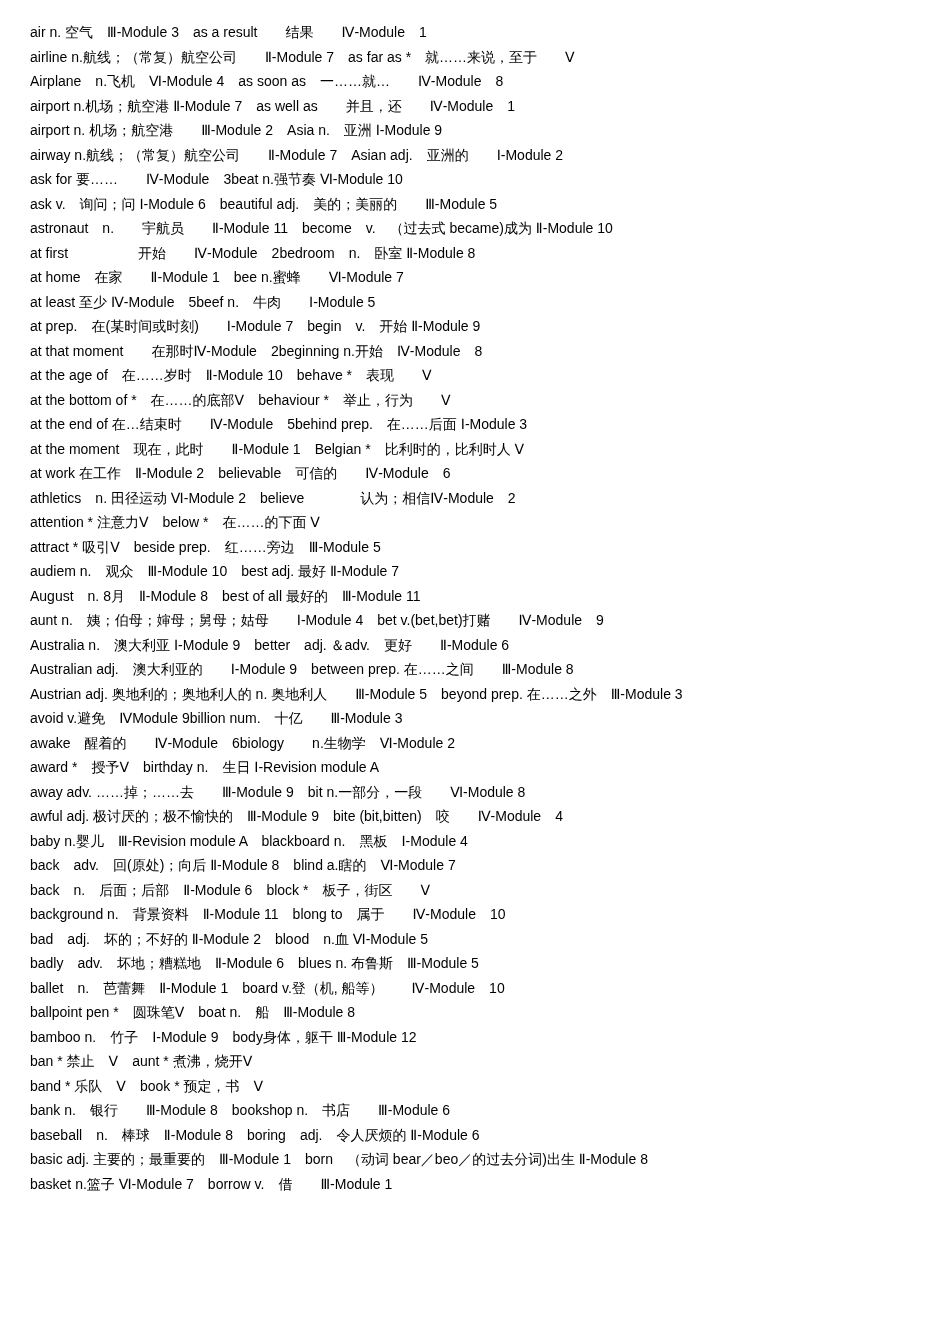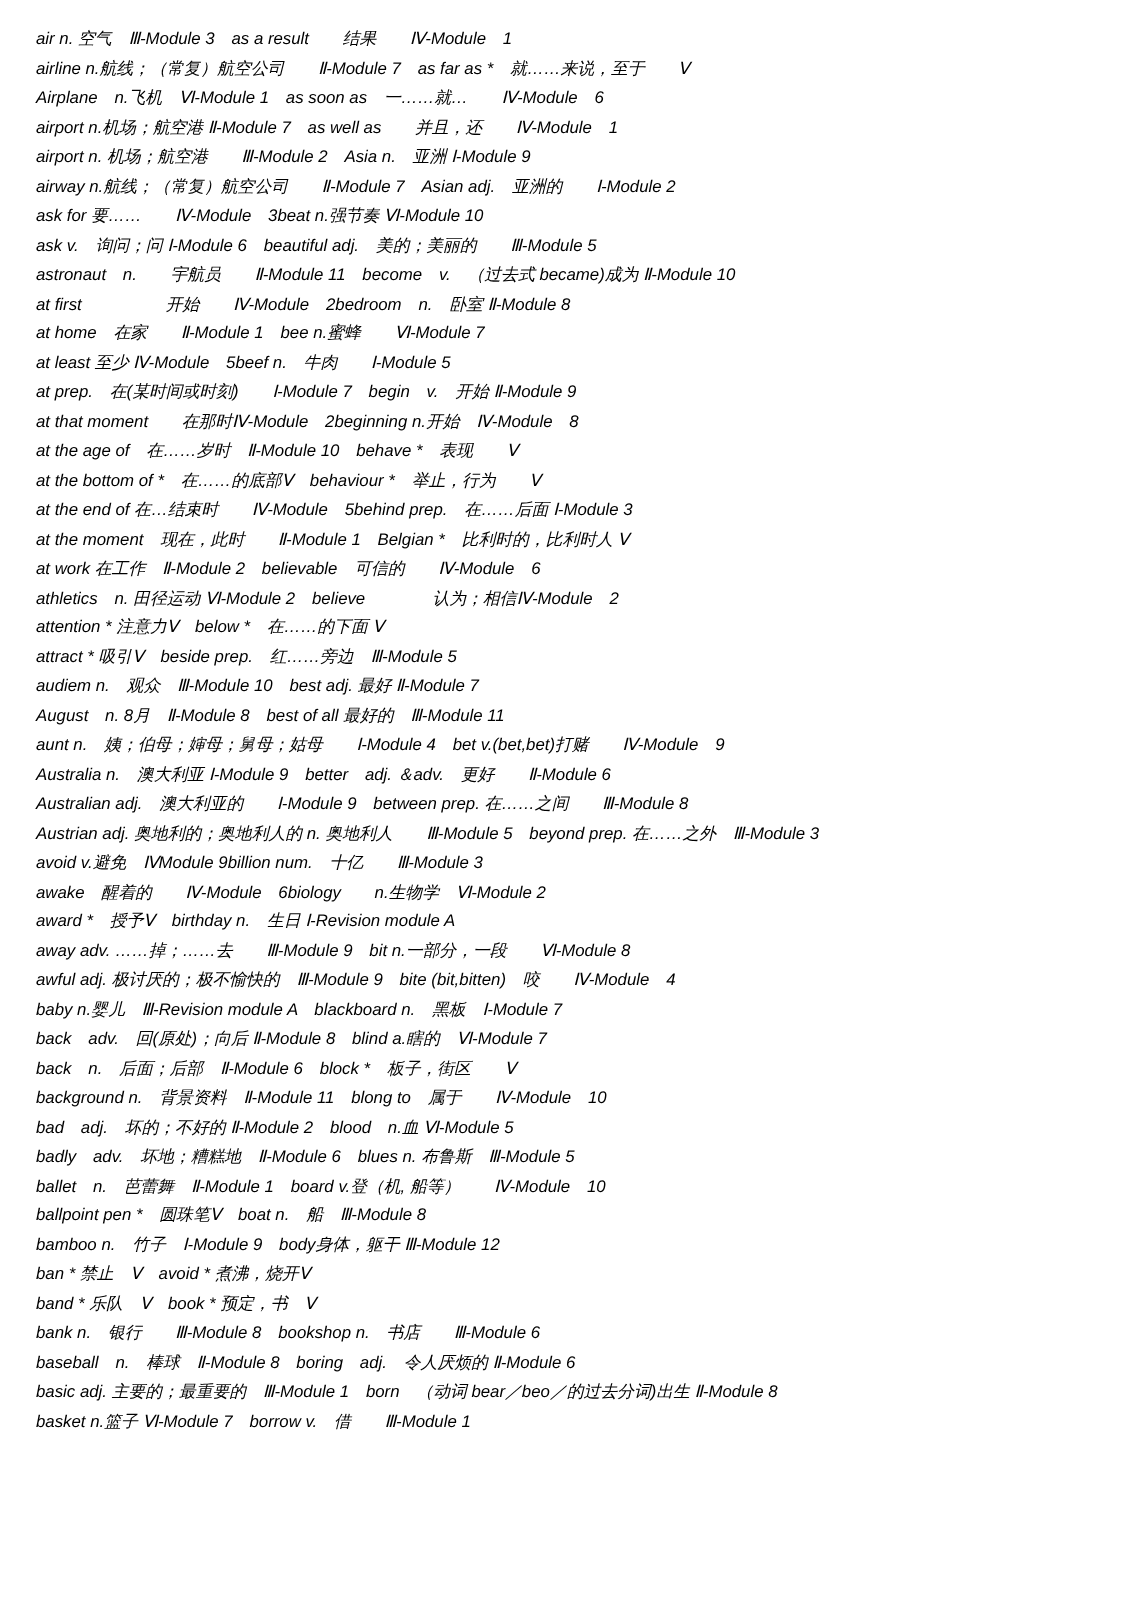--- a/index.html
+++ b/index.html
@@ -1,19 +1,18 @@
 <!DOCTYPE html>
 <html><head>
   <meta charset="utf-8">
   <style>
     * {
       margin: 0;
       padding: 0;
       box-sizing: border-box;
-      font-style: italic;
     }
     body {
       background: #ffffff;
       font-family: SimSun, "宋体", "Times New Roman", serif;
       font-size: 14px;
       color: #000000;
       padding: 20px 30px;
       line-height: 1.7;
     }
     .content {
@@ -29,21 +28,21 @@
       color: #000;
     }
   </style>
 </head>
 <body>
 
 <div class="content">
   <div id="text-lines">
       <p style="font-size: 14px; line-height: 1.75; color: rgb(0, 0, 0); font-family: Arial, &quot;Microsoft YaHei&quot;, SimSun, sans-serif;">air n. 空气　Ⅲ-Module 3　as a result　　结果　　Ⅳ-Module　1</p>
       <p style="font-size: 14px; line-height: 1.75; color: rgb(0, 0, 0); font-family: Arial, &quot;Microsoft YaHei&quot;, SimSun, sans-serif;">airline n.航线；（常复）航空公司　　Ⅱ-Module 7　as far as *　就……来说，至于　　Ⅴ</p>
-      <p style="font-size: 14px; line-height: 1.75; color: rgb(0, 0, 0); font-family: Arial, &quot;Microsoft YaHei&quot;, SimSun, sans-serif;">Airplane　n.飞机　Ⅵ-Module 1　as soon as　一……就…　　Ⅳ-Module　6</p>
+      <p style="font-size: 14px; line-height: 1.75; color: rgb(0, 0, 0); font-family: Arial, &quot;Microsoft YaHei&quot;, SimSun, sans-serif;">Airplane　n.飞机　Ⅵ-Module 4　as soon as　一……就…　　Ⅳ-Module　8</p>
       <p style="font-size: 14px; line-height: 1.75; color: rgb(0, 0, 0); font-family: Arial, &quot;Microsoft YaHei&quot;, SimSun, sans-serif;">airport n.机场；航空港 Ⅱ-Module 7　as well as　　并且，还　　Ⅳ-Module　1</p>
       <p style="font-size: 14px; line-height: 1.75; color: rgb(0, 0, 0); font-family: Arial, &quot;Microsoft YaHei&quot;, SimSun, sans-serif;">airport n. 机场；航空港　　Ⅲ-Module 2　Asia n.　亚洲 Ⅰ-Module 9</p>
       <p style="font-size: 14px; line-height: 1.75; color: rgb(0, 0, 0); font-family: Arial, &quot;Microsoft YaHei&quot;, SimSun, sans-serif;">airway n.航线；（常复）航空公司　　Ⅱ-Module 7　Asian adj.　亚洲的　　Ⅰ-Module 2</p>
       <p style="font-size: 14px; line-height: 1.75; color: rgb(0, 0, 0); font-family: Arial, &quot;Microsoft YaHei&quot;, SimSun, sans-serif;">ask for 要……　　Ⅳ-Module　3beat n.强节奏 Ⅵ-Module 10</p>
       <p style="font-size: 14px; line-height: 1.75; color: rgb(0, 0, 0); font-family: Arial, &quot;Microsoft YaHei&quot;, SimSun, sans-serif;">ask v.　询问；问 Ⅰ-Module 6　beautiful adj.　美的；美丽的　　Ⅲ-Module 5</p>
       <p style="font-size: 14px; line-height: 1.75; color: rgb(0, 0, 0); font-family: Arial, &quot;Microsoft YaHei&quot;, SimSun, sans-serif;">astronaut　n.　　宇航员　　Ⅱ-Module 11　become　v.　（过去式 became)成为 Ⅱ-Module 10</p>
       <p style="font-size: 14px; line-height: 1.75; color: rgb(0, 0, 0); font-family: Arial, &quot;Microsoft YaHei&quot;, SimSun, sans-serif;">at first　　　　　开始　　Ⅳ-Module　2bedroom　n.　卧室 Ⅱ-Module 8</p>
       <p style="font-size: 14px; line-height: 1.75; color: rgb(0, 0, 0); font-family: Arial, &quot;Microsoft YaHei&quot;, SimSun, sans-serif;">at home　在家　　Ⅱ-Module 1　bee n.蜜蜂　　Ⅵ-Module 7</p>
       <p style="font-size: 14px; line-height: 1.75; color: rgb(0, 0, 0); font-family: Arial, &quot;Microsoft YaHei&quot;, SimSun, sans-serif;">at least 至少 Ⅳ-Module　5beef n.　牛肉　　Ⅰ-Module 5</p>
       <p style="font-size: 14px; line-height: 1.75; color: rgb(0, 0, 0); font-family: Arial, &quot;Microsoft YaHei&quot;, SimSun, sans-serif;">at prep.　在(某时间或时刻)　　Ⅰ-Module 7　begin　v.　开始 Ⅱ-Module 9</p>
@@ -60,29 +59,29 @@
       <p style="font-size: 14px; line-height: 1.75; color: rgb(0, 0, 0); font-family: Arial, &quot;Microsoft YaHei&quot;, SimSun, sans-serif;">August　n. 8月　Ⅱ-Module 8　best of all 最好的　Ⅲ-Module 11</p>
       <p style="font-size: 14px; line-height: 1.75; color: rgb(0, 0, 0); font-family: Arial, &quot;Microsoft YaHei&quot;, SimSun, sans-serif;">aunt n.　姨；伯母；婶母；舅母；姑母　　Ⅰ-Module 4　bet v.(bet,bet)打赌　　Ⅳ-Module　9</p>
       <p style="font-size: 14px; line-height: 1.75; color: rgb(0, 0, 0); font-family: Arial, &quot;Microsoft YaHei&quot;, SimSun, sans-serif;">Australia n.　澳大利亚 Ⅰ-Module 9　better　adj. ＆adv.　更好　　Ⅱ-Module 6</p>
       <p style="font-size: 14px; line-height: 1.75; color: rgb(0, 0, 0); font-family: Arial, &quot;Microsoft YaHei&quot;, SimSun, sans-serif;">Australian adj.　澳大利亚的　　Ⅰ-Module 9　between prep. 在……之间　　Ⅲ-Module 8</p>
       <p style="font-size: 14px; line-height: 1.75; color: rgb(0, 0, 0); font-family: Arial, &quot;Microsoft YaHei&quot;, SimSun, sans-serif;">Austrian adj. 奥地利的；奥地利人的 n. 奥地利人　　Ⅲ-Module 5　beyond prep. 在……之外　Ⅲ-Module 3</p>
       <p style="font-size: 14px; line-height: 1.75; color: rgb(0, 0, 0); font-family: Arial, &quot;Microsoft YaHei&quot;, SimSun, sans-serif;">avoid v.避免　ⅣModule 9billion num.　十亿　　Ⅲ-Module 3</p>
       <p style="font-size: 14px; line-height: 1.75; color: rgb(0, 0, 0); font-family: Arial, &quot;Microsoft YaHei&quot;, SimSun, sans-serif;">awake　醒着的　　Ⅳ-Module　6biology　　n.生物学　Ⅵ-Module 2</p>
       <p style="font-size: 14px; line-height: 1.75; color: rgb(0, 0, 0); font-family: Arial, &quot;Microsoft YaHei&quot;, SimSun, sans-serif;">award *　授予Ⅴ　birthday n.　生日 Ⅰ-Revision module A</p>
       <p style="font-size: 14px; line-height: 1.75; color: rgb(0, 0, 0); font-family: Arial, &quot;Microsoft YaHei&quot;, SimSun, sans-serif;">away adv. ……掉；……去　　Ⅲ-Module 9　bit n.一部分，一段　　Ⅵ-Module 8</p>
       <p style="font-size: 14px; line-height: 1.75; color: rgb(0, 0, 0); font-family: Arial, &quot;Microsoft YaHei&quot;, SimSun, sans-serif;">awful adj. 极讨厌的；极不愉快的　Ⅲ-Module 9　bite (bit,bitten)　咬　　Ⅳ-Module　4</p>
-      <p style="font-size: 14px; line-height: 1.75; color: rgb(0, 0, 0); font-family: Arial, &quot;Microsoft YaHei&quot;, SimSun, sans-serif;">baby n.婴儿　Ⅲ-Revision module A　blackboard n.　黑板　Ⅰ-Module 7</p>
+      <p style="font-size: 14px; line-height: 1.75; color: rgb(0, 0, 0); font-family: Arial, &quot;Microsoft YaHei&quot;, SimSun, sans-serif;">baby n.婴儿　Ⅲ-Revision module A　blackboard n.　黑板　Ⅰ-Module 4</p>
       <p style="font-size: 14px; line-height: 1.75; color: rgb(0, 0, 0); font-family: Arial, &quot;Microsoft YaHei&quot;, SimSun, sans-serif;">back　adv.　回(原处)；向后 Ⅱ-Module 8　blind a.瞎的　Ⅵ-Module 7</p>
       <p style="font-size: 14px; line-height: 1.75; color: rgb(0, 0, 0); font-family: Arial, &quot;Microsoft YaHei&quot;, SimSun, sans-serif;">back　n.　后面；后部　Ⅱ-Module 6　block *　板子，街区　　Ⅴ</p>
       <p style="font-size: 14px; line-height: 1.75; color: rgb(0, 0, 0); font-family: Arial, &quot;Microsoft YaHei&quot;, SimSun, sans-serif;">background n.　背景资料　Ⅱ-Module 11　blong to　属于　　Ⅳ-Module　10</p>
       <p style="font-size: 14px; line-height: 1.75; color: rgb(0, 0, 0); font-family: Arial, &quot;Microsoft YaHei&quot;, SimSun, sans-serif;">bad　adj.　坏的；不好的 Ⅱ-Module 2　blood　n.血 Ⅵ-Module 5</p>
       <p style="font-size: 14px; line-height: 1.75; color: rgb(0, 0, 0); font-family: Arial, &quot;Microsoft YaHei&quot;, SimSun, sans-serif;">badly　adv.　坏地；糟糕地　Ⅱ-Module 6　blues n. 布鲁斯　Ⅲ-Module 5</p>
       <p style="font-size: 14px; line-height: 1.75; color: rgb(0, 0, 0); font-family: Arial, &quot;Microsoft YaHei&quot;, SimSun, sans-serif;">ballet　n.　芭蕾舞　Ⅱ-Module 1　board v.登（机, 船等）　　Ⅳ-Module　10</p>
       <p style="font-size: 14px; line-height: 1.75; color: rgb(0, 0, 0); font-family: Arial, &quot;Microsoft YaHei&quot;, SimSun, sans-serif;">ballpoint pen *　圆珠笔Ⅴ　boat n.　船　Ⅲ-Module 8</p>
       <p style="font-size: 14px; line-height: 1.75; color: rgb(0, 0, 0); font-family: Arial, &quot;Microsoft YaHei&quot;, SimSun, sans-serif;">bamboo n.　竹子　Ⅰ-Module 9　body身体，躯干 Ⅲ-Module 12</p>
-      <p style="font-size: 14px; line-height: 1.75; color: rgb(0, 0, 0); font-family: Arial, &quot;Microsoft YaHei&quot;, SimSun, sans-serif;">ban * 禁止　Ⅴ　avoid * 煮沸，烧开Ⅴ</p>
+      <p style="font-size: 14px; line-height: 1.75; color: rgb(0, 0, 0); font-family: Arial, &quot;Microsoft YaHei&quot;, SimSun, sans-serif;">ban * 禁止　Ⅴ　aunt * 煮沸，烧开Ⅴ</p>
       <p style="font-size: 14px; line-height: 1.75; color: rgb(0, 0, 0); font-family: Arial, &quot;Microsoft YaHei&quot;, SimSun, sans-serif;">band * 乐队　Ⅴ　book * 预定，书　Ⅴ</p>
       <p style="font-size: 14px; line-height: 1.75; color: rgb(0, 0, 0); font-family: Arial, &quot;Microsoft YaHei&quot;, SimSun, sans-serif;">bank n.　银行　　Ⅲ-Module 8　bookshop n.　书店　　Ⅲ-Module 6</p>
       <p style="font-size: 14px; line-height: 1.75; color: rgb(0, 0, 0); font-family: Arial, &quot;Microsoft YaHei&quot;, SimSun, sans-serif;">baseball　n.　棒球　Ⅱ-Module 8　boring　adj.　令人厌烦的 Ⅱ-Module 6</p>
       <p style="font-size: 14px; line-height: 1.75; color: rgb(0, 0, 0); font-family: Arial, &quot;Microsoft YaHei&quot;, SimSun, sans-serif;">basic adj. 主要的；最重要的　Ⅲ-Module 1　born　（动词 bear／beo／的过去分词)出生 Ⅱ-Module 8</p>
       <p style="font-size: 14px; line-height: 1.75; color: rgb(0, 0, 0); font-family: Arial, &quot;Microsoft YaHei&quot;, SimSun, sans-serif;">basket n.篮子 Ⅵ-Module 7　borrow v.　借　　Ⅲ-Module 1</p>
     </div>
 </div>
 
 </body></html>

